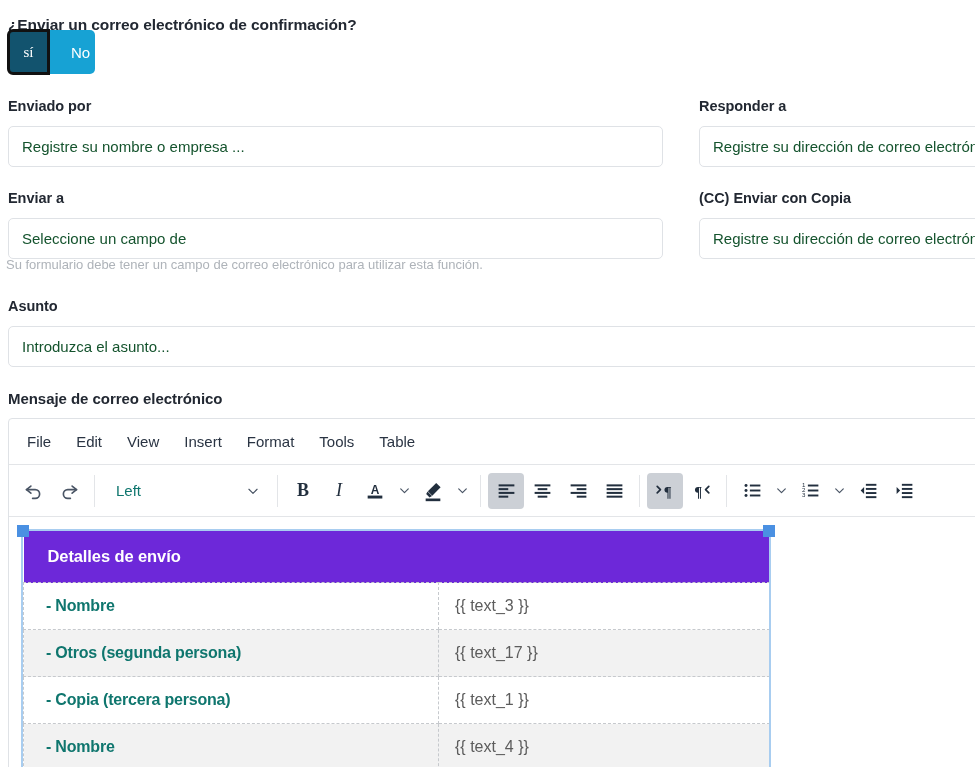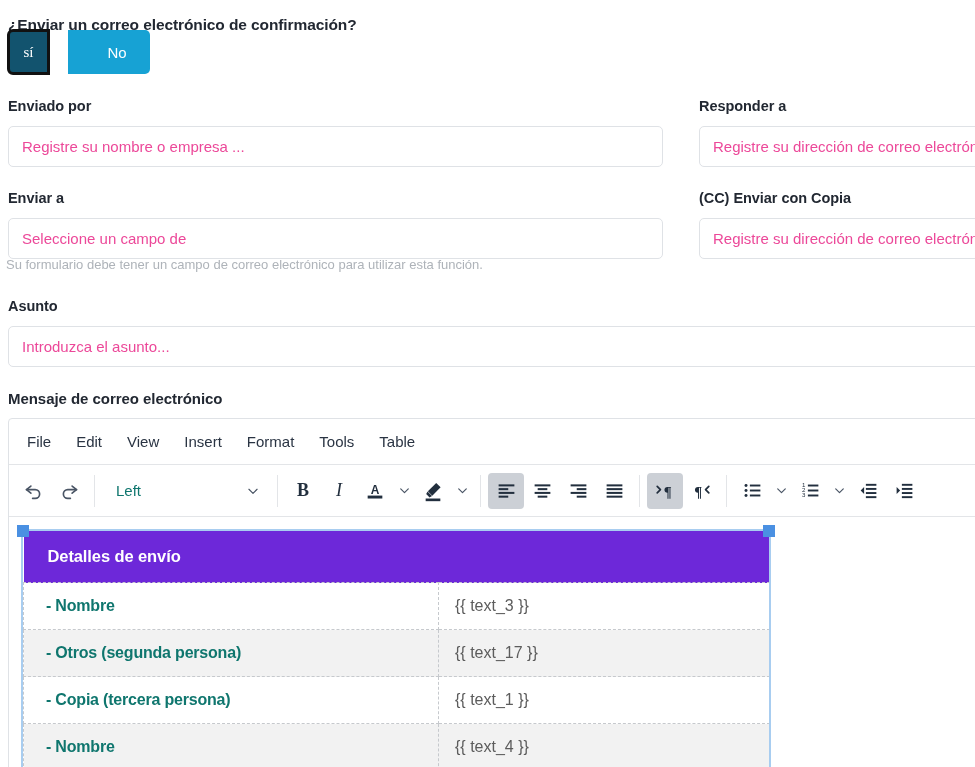--- a/index.html
+++ b/index.html
@@ -23,33 +23,33 @@
   .toggle-btn {
     height: 44px; display: flex; align-items: center; justify-content: center;
     font-size: 15px; color: #ffffff; cursor: pointer; border: none;
     font-family: "Liberation Sans", sans-serif;
   }
   .toggle-yes {
     width: 41px; background: #12536e; border-radius: 5px 0 0 5px;
     outline: 3px solid #111111; outline-offset: -2px; position: relative; z-index: 2; font-family: Liberation Serif, serif;
   }
   .toggle-no {
-    width: 82px; background: #17a2d4; border-radius: 0 5px 5px 0; margin-left: 19px; padding-left: 16px;
+    width: 45px; background: #17a2d4; border-radius: 0 5px 5px 0; margin-left: 1px; padding-left: 16px;
   }
 
   
   .fld-label {
     position: absolute; font-size: 14.5px; font-weight: bold; color: #222832;
     letter-spacing: -0.05px; white-space: nowrap;
   }
   .fld-input {
     position: absolute; height: 41px; background: #ffffff;
     border: 1px solid #dfe2e6; border-radius: 5px;
     display: flex; align-items: center; padding-left: 13px;
-    font-size: 15px; color: #ec4899; overflow: hidden; white-space: nowrap;
+    font-size: 15px; color: #14532d; overflow: hidden; white-space: nowrap;
   }
   .fld-hint {
     position: absolute; font-size: 13px; color: #aeb3b9; white-space: nowrap;
     z-index: 3;
   }
 
   
   #lbl-from  { left: 8px;  top: 98px; }
   #inp-from  { left: 8px;  top: 126px; width: 655px; }
   #lbl-to    { left: 8px;  top: 190px; }

